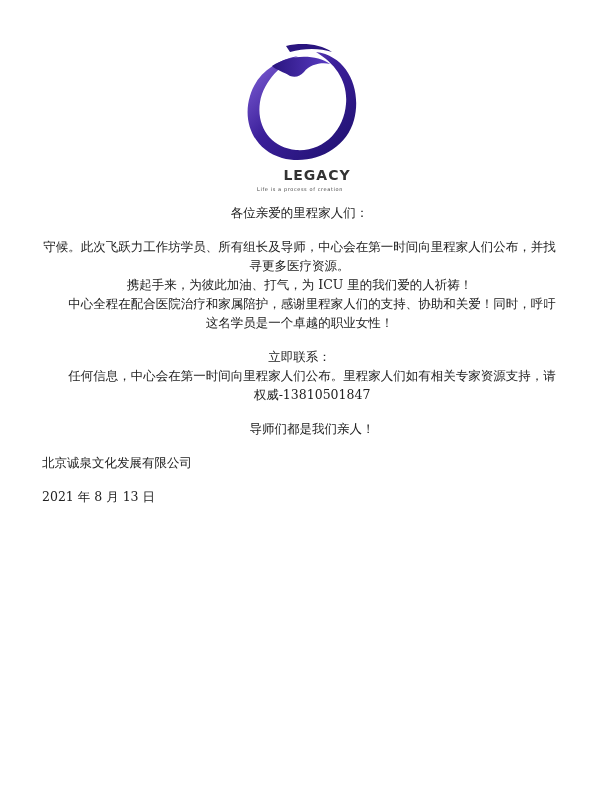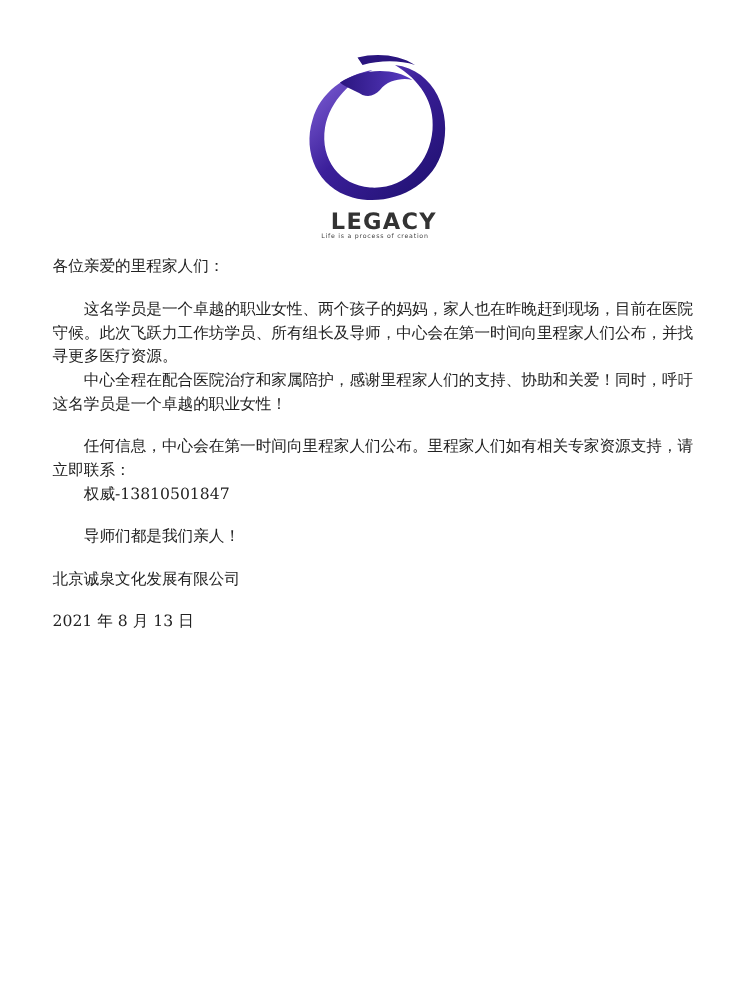--- a/index.html
+++ b/index.html
@@ -22,27 +22,27 @@
       width: 128px;
       height: 150px;
     }
     .logo svg {
       position: absolute;
       left: 0;
       top: 0;
     }
     .brand {
       position: absolute;
-      left: 7px;
+      left: 17px;
       top: 125px;
       width: 128px;
       text-align: center;
       font-family: "DejaVu Sans", "Liberation Sans", sans-serif;
       font-weight: bold;
-      font-size: 18px;
+      font-size: 14px;
       letter-spacing: 1px;
       color: #333333;
     }
     .tagline {
       position: absolute;
       left: 0;
       top: 144px;
       width: 128px;
       text-align: center;
       font-family: "DejaVu Sans", "Liberation Sans", sans-serif;
@@ -54,20 +54,21 @@
       position: absolute;
       left: 42px;
       top: 203px;
       width: 515px;
       font-size: 12.5px;
       line-height: 19px;
     }
     .line {
       white-space: nowrap;
       height: 19px;
+      text-align: center;
     }
     .indent {
       padding-left: 25px;
     }
     .gap {
       height: 15px;
     }
     .right {
       text-align: left;
       padding-right: 4px;
@@ -110,39 +111,39 @@
   <div class="brand">LEGACY</div>
   <div class="tagline">Life is a process of creation</div>
 </div>
 
 <div class="letter">
   <div class="line">各位亲爱的里程家人们：</div>
   <div class="gap"></div>
 
 
   <div>
-    <div class="line indent">这名学员是一个卓越的职业女性、两个孩子的妈妈，家人也在昨晚赶到现场，目前在医院</div>
     <div class="line">守候。此次飞跃力工作坊学员、所有组长及导师，中心会在第一时间向里程家人们公布，并找</div>
     <div class="line">寻更多医疗资源。</div>
   </div>
 
 
   <div>
+    <div class="line">携起手来，为彼此加油、打气，为 ICU 里的我们爱的人祈祷！</div>
   </div>
 
   <div>
     <div class="line indent">中心全程在配合医院治疗和家属陪护，感谢里程家人们的支持、协助和关爱！同时，呼吁</div>
     <div class="line">这名学员是一个卓越的职业女性！</div>
   </div>
 
   <div class="gap"></div>
 
   <div>
+    <div class="line">立即联系：</div>
     <div class="line indent">任何信息，中心会在第一时间向里程家人们公布。里程家人们如有相关专家资源支持，请</div>
-    <div class="line">立即联系：</div>
     <div class="line indent">权威-13810501847</div>
   </div>
 
   <div class="gap"></div>
 
   <div class="line indent">导师们都是我们亲人！</div>
 
   <div class="gap"></div>
 
   <div class="line right">北京诚泉文化发展有限公司</div>

